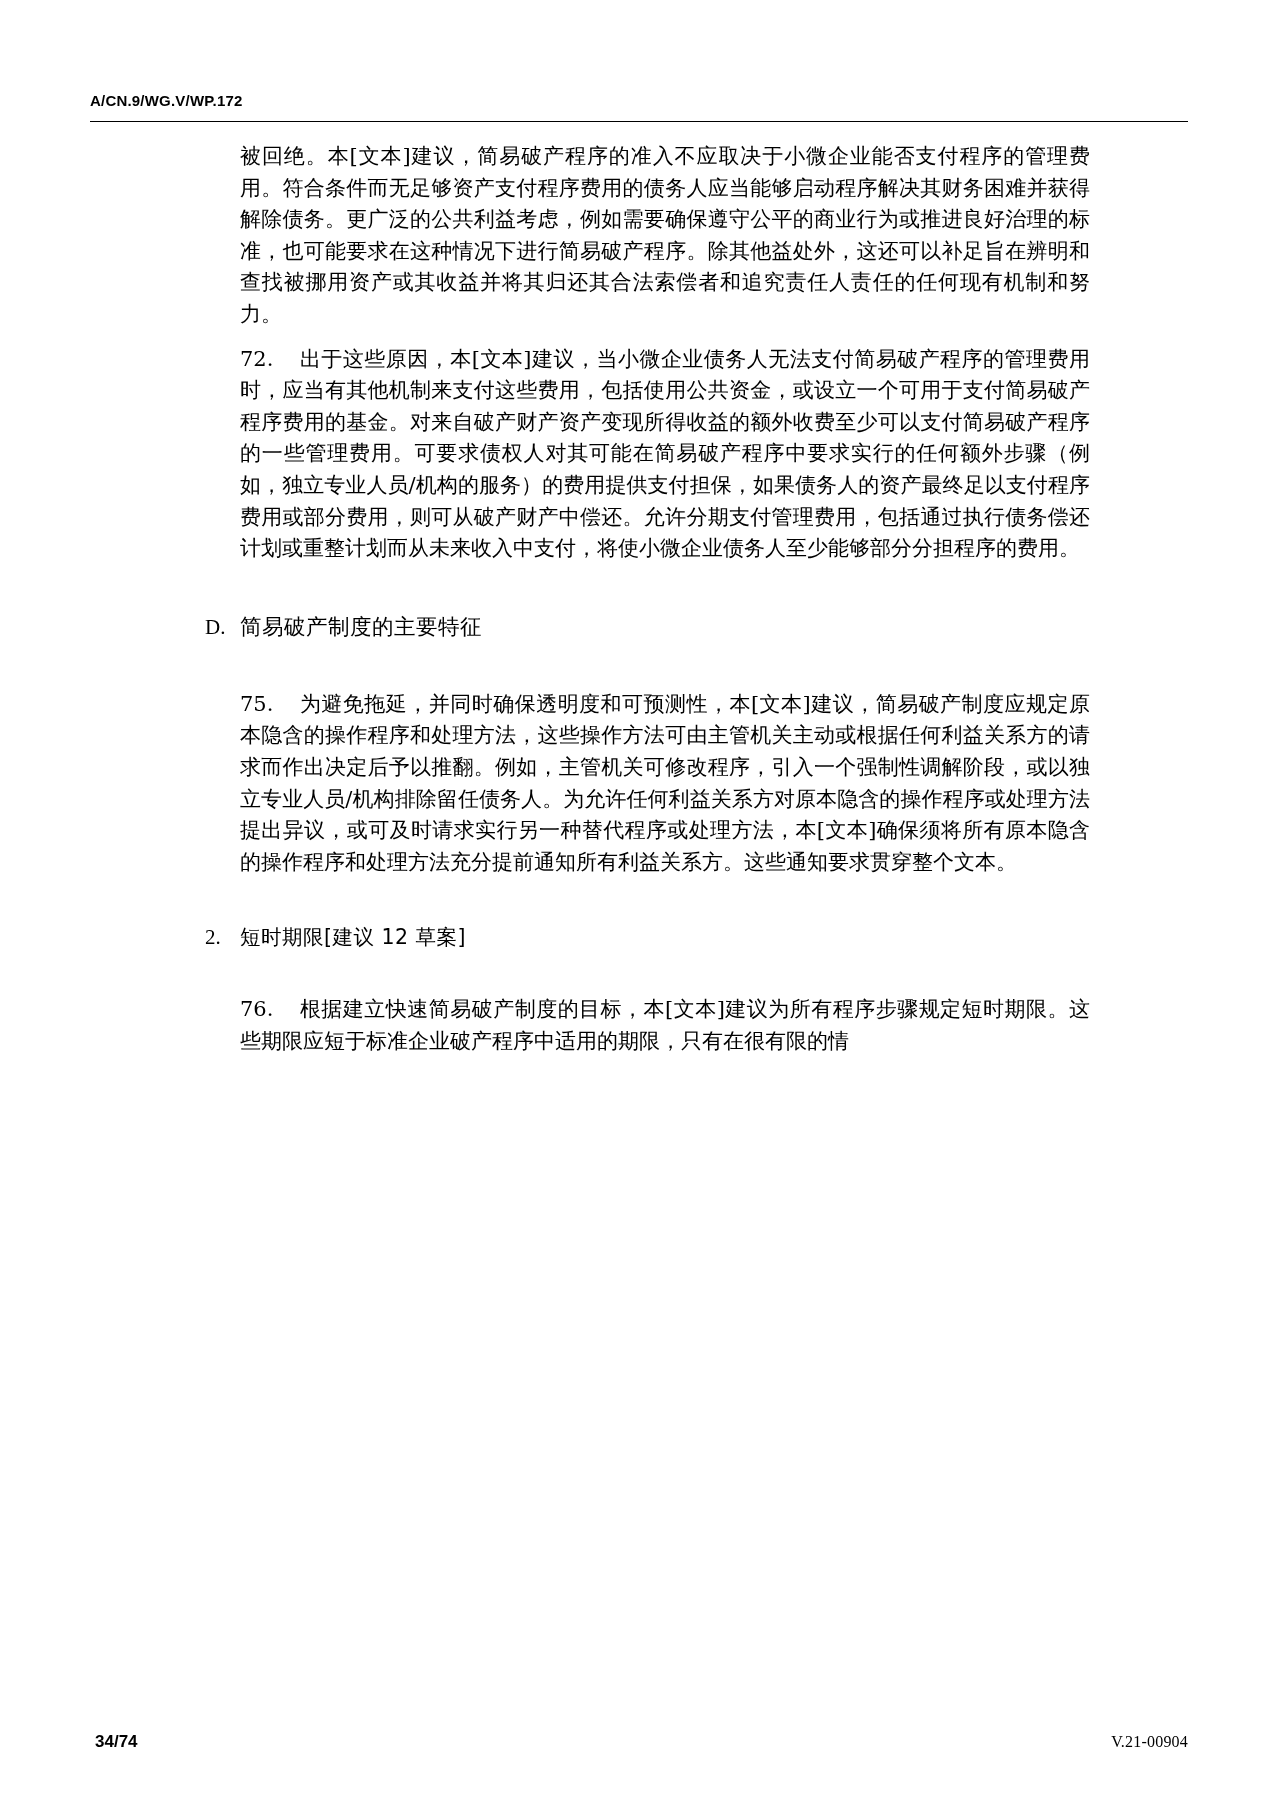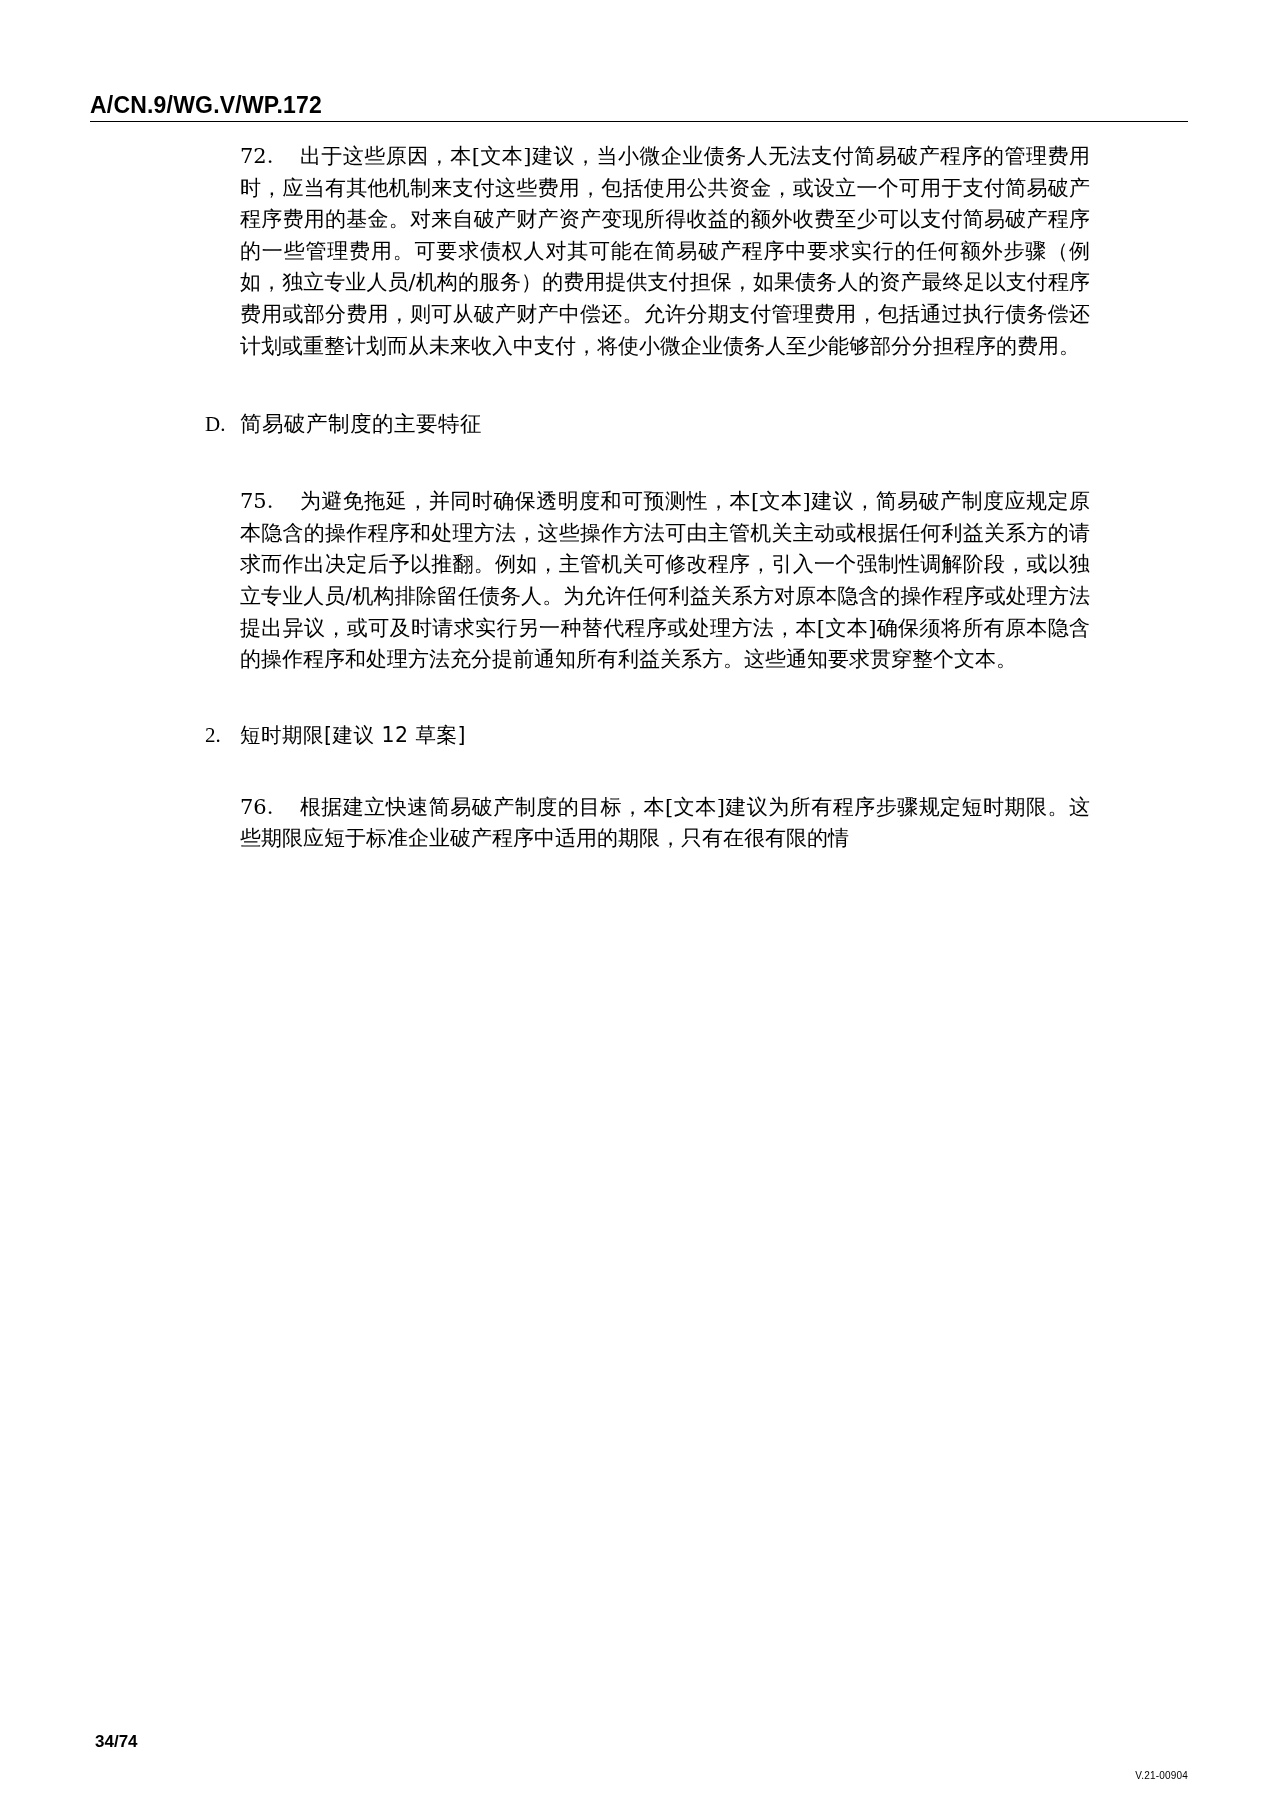--- a/index.html
+++ b/index.html
@@ -13,21 +13,21 @@
     font-family: "DejaVu Serif", "Liberation Serif", serif;
     overflow: hidden;
   }
   
   .doc-symbol {
     position: absolute;
     left: 90px;
     top: 92px;
     font-family: "Liberation Sans", "DejaVu Sans", sans-serif;
     font-weight: bold;
-    font-size: 23px;
+    font-size: 15px;
     letter-spacing: 0.2px;
     text-align: center;
   }
   .header-rule {
     position: absolute;
     left: 90px;
     top: 121px;
     width: 1098px;
     border: none;
     border-top: 1.6px solid #000;
@@ -81,36 +81,36 @@
     left: 95px;
     top: 1732px;
     font-family: "Liberation Sans", "DejaVu Sans", sans-serif;
     font-weight: bold;
     font-size: 17px;
   }
   .footer-right {
     position: absolute;
     right: 92px;
     top: 1733px;
-    font-family: Liberation Sans, sans-serif;
-    font-size: 10px;
+    font-family: Liberation Serif, serif;
+    font-size: 16px;
     letter-spacing: 0.2px;
-    margin-top: 37px;
   }
 </style>
 </head>
 <body>
 
 <div class="page">
 
   <div class="doc-symbol">A/CN.9/WG.V/WP.172</div>
   <hr class="header-rule">
 
   <div class="body-col">
 
+    <p class="para"><span>被回绝。本[文本]建议，简易破产程序的准入不应取决于小微企业能否支付程序的管理费用。符合条件而无足够资产支付程序费用的债务人应当能够启动程序解决其财务困难并获得解除债务。更广泛的公共利益考虑，例如需要确保遵守公平的商业行为或推进良好治理的标准，也可能要求在这种情况下进行简易破产程序。除其他益处外，这还可以补足旨在辨明和查找被挪用资产或其收益并将其归还其合法索偿者和追究责任人责任的任何现有机制和努力。</span></p>
 
     <p class="para"><span class="pnum">72.</span><span>出于这些原因，本[文本]建议，当小微企业债务人无法支付简易破产程序的管理费用时，应当有其他机制来支付这些费用，包括使用公共资金，或设立一个可用于支付简易破产程序费用的基金。对来自破产财产资产变现所得收益的额外收费至少可以支付简易破产程序的一些管理费用。可要求债权人对其可能在简易破产程序中要求实行的任何额外步骤（例如，独立专业人员/机构的服务）的费用提供支付担保，如果债务人的资产最终足以支付程序费用或部分费用，则可从破产财产中偿还。允许分期支付管理费用，包括通过执行债务偿还计划或重整计划而从未来收入中支付，将使小微企业债务人至少能够部分分担程序的费用。</span></p>
 
 
 
     <p class="para heading heading-d"><span class="hnum">D.</span><span class="htext">简易破产制度的主要特征</span></p>
 
 
     <p class="para"><span class="pnum">75.</span><span>为避免拖延，并同时确保透明度和可预测性，本[文本]建议，简易破产制度应规定原本隐含的操作程序和处理方法，这些操作方法可由主管机关主动或根据任何利益关系方的请求而作出决定后予以推翻。例如，主管机关可修改程序，引入一个强制性调解阶段，或以独立专业人员/机构排除留任债务人。为允许任何利益关系方对原本隐含的操作程序或处理方法提出异议，或可及时请求实行另一种替代程序或处理方法，本[文本]确保须将所有原本隐含的操作程序和处理方法充分提前通知所有利益关系方。这些通知要求贯穿整个文本。</span></p>
 

